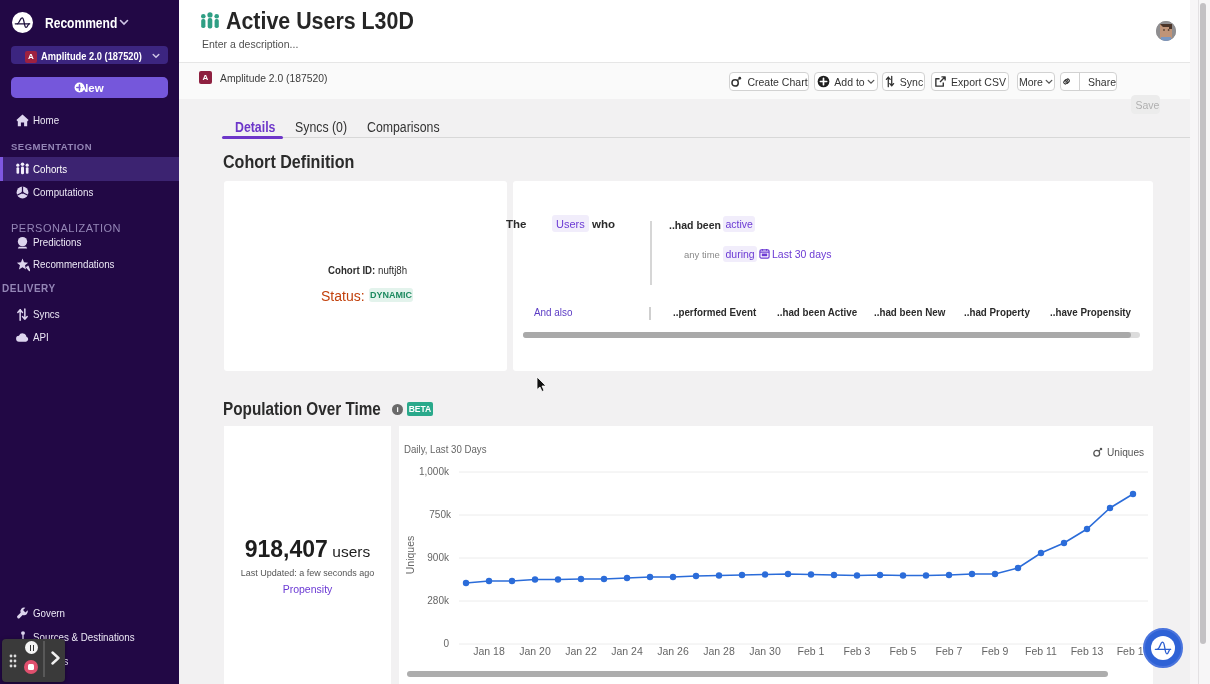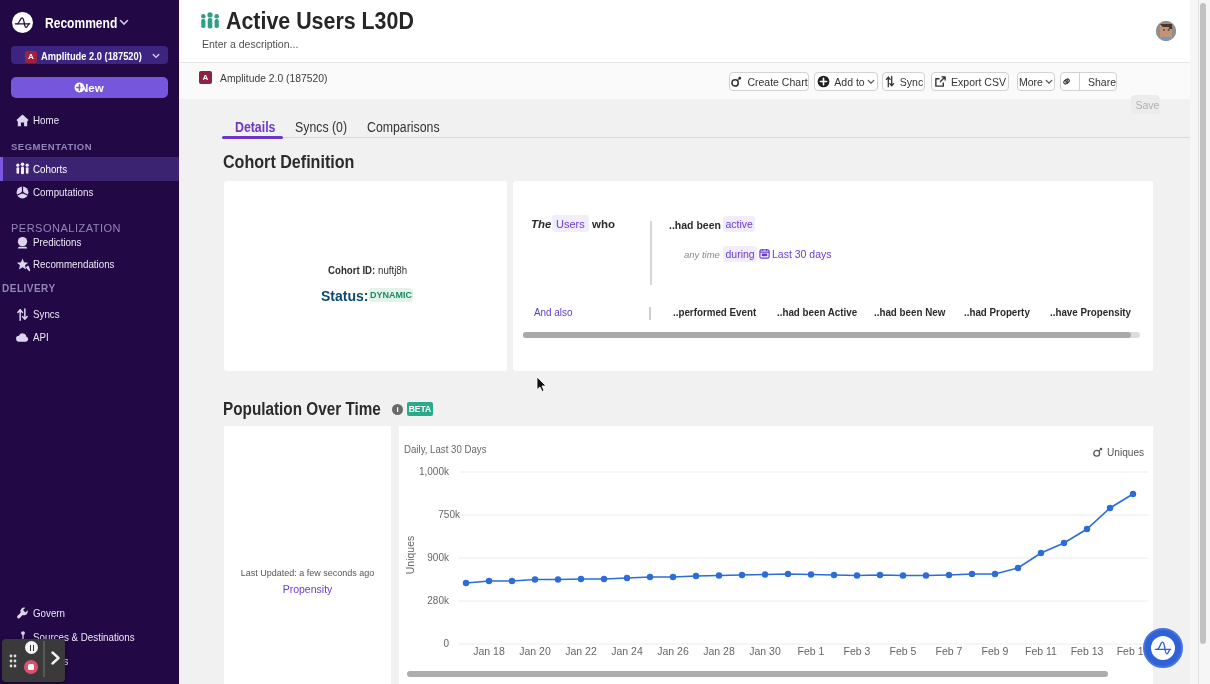--- a/index.html
+++ b/index.html
@@ -207,33 +207,33 @@
   <div class="abs" style="left:223px;top:137px;width:967px;height:1px;background:#d8d8d8;"></div>
   <div class="abs" style="left:222px;top:136px;width:61px;height:3px;border-radius:2px;background:#6d36c9;"></div>
 
   <div class="abs" style="left:223px;top:151px;color:#2b2b2b;font-size:18.5px;font-weight:bold;transform:scaleX(0.87);transform-origin:left;">Cohort Definition</div>
 
   <div class="abs" style="left:224px;top:181px;width:283px;height:190px;background:#fff;border-radius:3px;"></div>
 
   <div class="abs" style="left:513px;top:181px;width:640px;height:190px;background:#fff;border-radius:3px;"></div>
 
   <div class="abs" style="left:328px;top:264px;font-size:11px;color:#2e2e2e;transform:scaleX(0.88);transform-origin:left;"><b>Cohort ID:</b> nuftj8h</div>
-  <div class="abs" style="left:321px;top:288px;font-size:14px;color:#0c4a6e;font-weight:bold;">Status:</div>
+  <div class="abs" style="left:321px;top:288px;font-size:14px;color:#c2410c;">Status:</div>
   <div class="abs" style="left:369px;top:288px;width:44px;height:14px;background:#e3f3ec;border-radius:3px;color:#1d8a60;font-size:9px;font-weight:bold;text-align:center;line-height:14px;">DYNAMIC</div>
 
-  <div class="abs" style="left:531px;top:218px;font-size:11.5px;font-weight:bold;color:#2b2b2b;font-style:italic;">The</div>
+  <div class="abs" style="left:506px;top:218px;font-size:11.5px;font-weight:bold;color:#2b2b2b;">The</div>
   <div class="abs" style="left:552px;top:215px;background:#f1edfb;border-radius:3px;padding:2.5px 4px;font-size:11px;color:#6c3bd4;">Users</div>
   <div class="abs" style="left:592px;top:218px;font-size:11.5px;font-weight:bold;color:#2b2b2b;">who</div>
 
   <div class="abs" style="left:650px;top:221px;width:2px;height:64px;background:#d6d6d6;"></div>
 
   <div class="abs" style="left:669px;top:219px;font-size:10.5px;font-weight:bold;color:#2b2b2b;">..had been</div>
   <div class="abs" style="left:723px;top:216px;background:#f1edfb;border-radius:3px;padding:2px 2.5px;font-size:10.5px;color:#6c3bd4;">active</div>
 
-  <div class="abs" style="left:684px;top:249px;font-size:9.5px;color:#8a8a8a;font-style:italic;">any time</div>
+  <div class="abs" style="left:684px;top:249px;font-size:9.5px;color:#8a8a8a;">any time</div>
   <div class="abs" style="left:723px;top:246px;background:#f1edfb;border-radius:3px;padding:2px 2.5px;font-size:10.5px;color:#6c3bd4;">during</div>
   <svg class="abs" style="left:759px;top:248px;" width="11" height="11" viewBox="0 0 12 12">
       <rect x="1" y="2" width="10" height="9" rx="1.5" fill="none" stroke="#6c3bd4" stroke-width="1.3"></rect>
       <path d="M1,4.6 H11 M3.8,1 V3 M8.2,1 V3" stroke="#6c3bd4" stroke-width="1.3"></path>
       <rect x="3" y="6" width="6" height="3" fill="#6c3bd4"></rect>
     </svg>
   <div class="abs" style="left:772px;top:248px;font-size:10.5px;color:#6c3bd4;">Last 30 days</div>
 
   <div class="abs" style="left:534px;top:306px;font-size:11px;color:#5b3bc4;transform:scaleX(0.9);transform-origin:left;">And also</div>
   <div class="abs" style="left:649px;top:307px;width:2px;height:13px;background:#cfcfcf;"></div>
@@ -251,35 +251,36 @@
   </svg>
 
   <div class="abs" style="left:223px;top:399px;color:#2b2b2b;font-size:18px;font-weight:bold;transform:scaleX(0.85);transform-origin:left;">Population Over Time</div>
   <div class="abs" style="left:392px;top:404px;width:11px;height:11px;border-radius:50%;background:#6a6a6a;color:#fff;font-size:8px;text-align:center;line-height:11px;font-weight:bold;">i</div>
   <div class="abs" style="left:407px;top:402px;width:26px;height:14px;background:#2aa98b;border-radius:2px;color:#fff;font-size:8.5px;font-weight:bold;text-align:center;line-height:14px;">BETA</div>
 
   <div class="abs" style="left:224px;top:426px;width:167px;height:258px;background:#fff;"></div>
 
   <div class="abs" style="left:399px;top:426px;width:754px;height:258px;background:#fff;"></div>
 
+  <div class="abs" style="left:224px;top:536px;width:167px;text-align:center;color:#1d1d1d;"><span style="font-size:23px;font-weight:bold;">918,407</span> <span style="font-size:15.5px;">users</span></div>
   <div class="abs" style="left:224px;top:568px;width:167px;text-align:center;color:#555;font-size:9px;">Last Updated: a few seconds ago</div>
   <div class="abs" style="left:224px;top:583px;width:167px;text-align:center;color:#6c3bd4;font-size:10.5px;">Propensity</div>
 
   <div class="abs" style="left:404px;top:443px;font-size:10.5px;color:#666;transform:scaleX(0.92);transform-origin:left;">Daily, Last 30 Days</div>
   <svg class="abs" style="left:1092px;top:446px;" width="12" height="12" viewBox="0 0 14 14">
       <circle cx="5.5" cy="8.5" r="3.4" fill="none" stroke="#555" stroke-width="1.5"></circle>
       <circle cx="10.5" cy="3.5" r="1.5" fill="#555"></circle>
       <path d="M8,6 L9.3,4.7" stroke="#555" stroke-width="1.3"></path>
     </svg>
   <div class="abs" style="left:1107px;top:446px;font-size:11.5px;color:#555;transform:scaleX(0.88);transform-origin:left;">Uniques</div>
 
   <div class="abs" style="left:385px;top:549px;font-size:10.5px;color:#666;transform:rotate(-90deg);transform-origin:center;width:50px;text-align:center;">Uniques</div>
 
   <div class="abs" style="left:405px;top:466px;width:44px;text-align:right;font-size:10px;color:#666;">1,000k</div>
-  <div class="abs" style="left:416px;top:509px;width:44px;text-align:right;font-size:10px;color:#666;">750k</div>
+  <div class="abs" style="left:407px;top:509px;width:44px;text-align:right;font-size:10px;color:#666;">750k</div>
   <div class="abs" style="left:405px;top:552px;width:44px;text-align:right;font-size:10px;color:#666;">900k</div>
   <div class="abs" style="left:405px;top:595px;width:44px;text-align:right;font-size:10px;color:#666;">280k</div>
   <div class="abs" style="left:405px;top:638px;width:44px;text-align:right;font-size:10px;color:#666;">0</div>
 
   <svg class="abs" style="left:399px;top:426px;" width="754" height="258" viewBox="0 0 754 258">
     <g stroke="#ececec" stroke-width="1">
       <line x1="60" y1="46" x2="749" y2="46"></line>
       <line x1="60" y1="89" x2="749" y2="89"></line>
       <line x1="60" y1="132" x2="749" y2="132"></line>
       <line x1="60" y1="175" x2="749" y2="175"></line>

